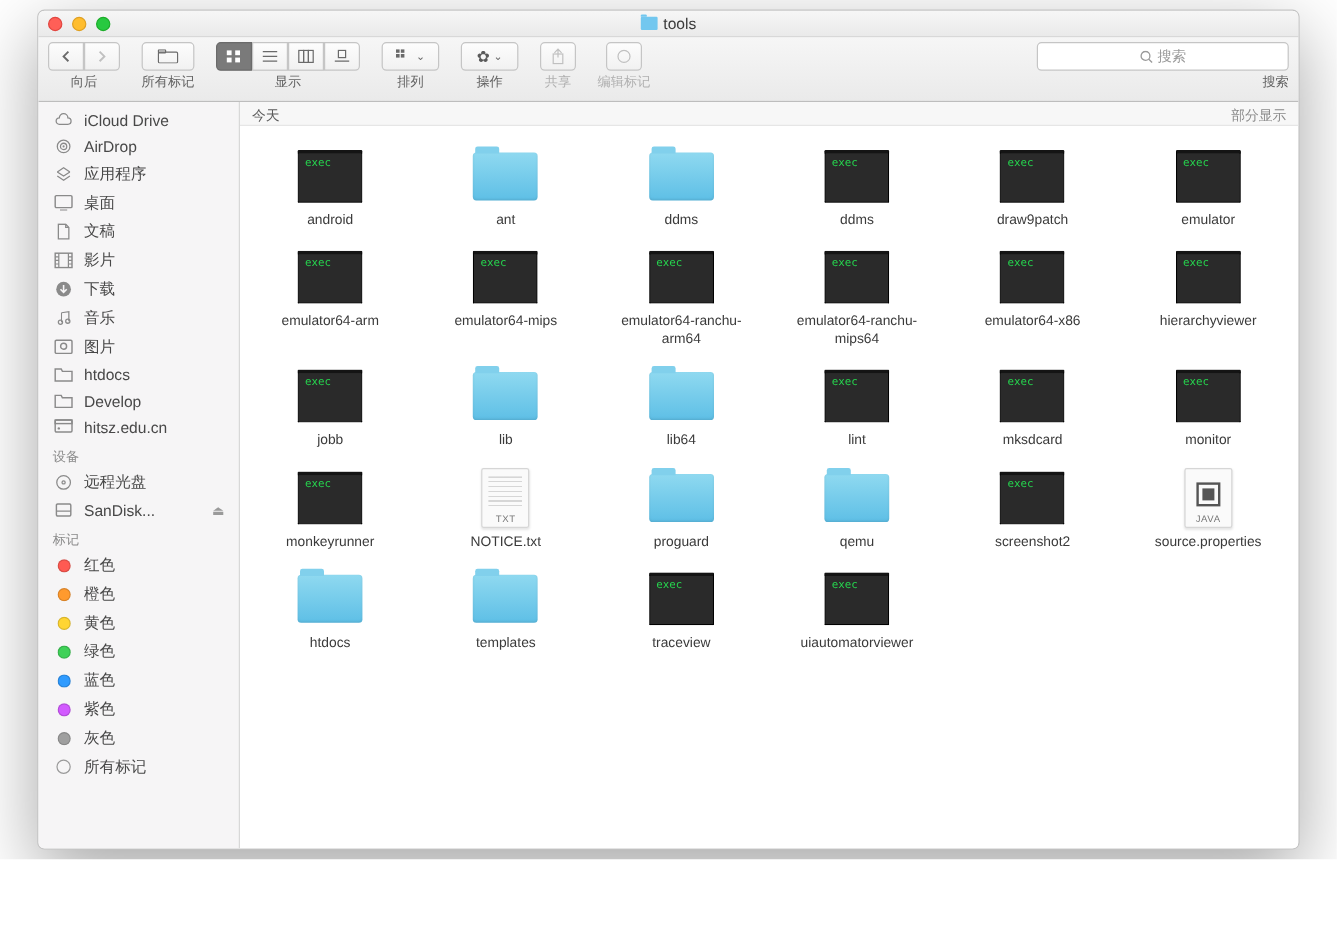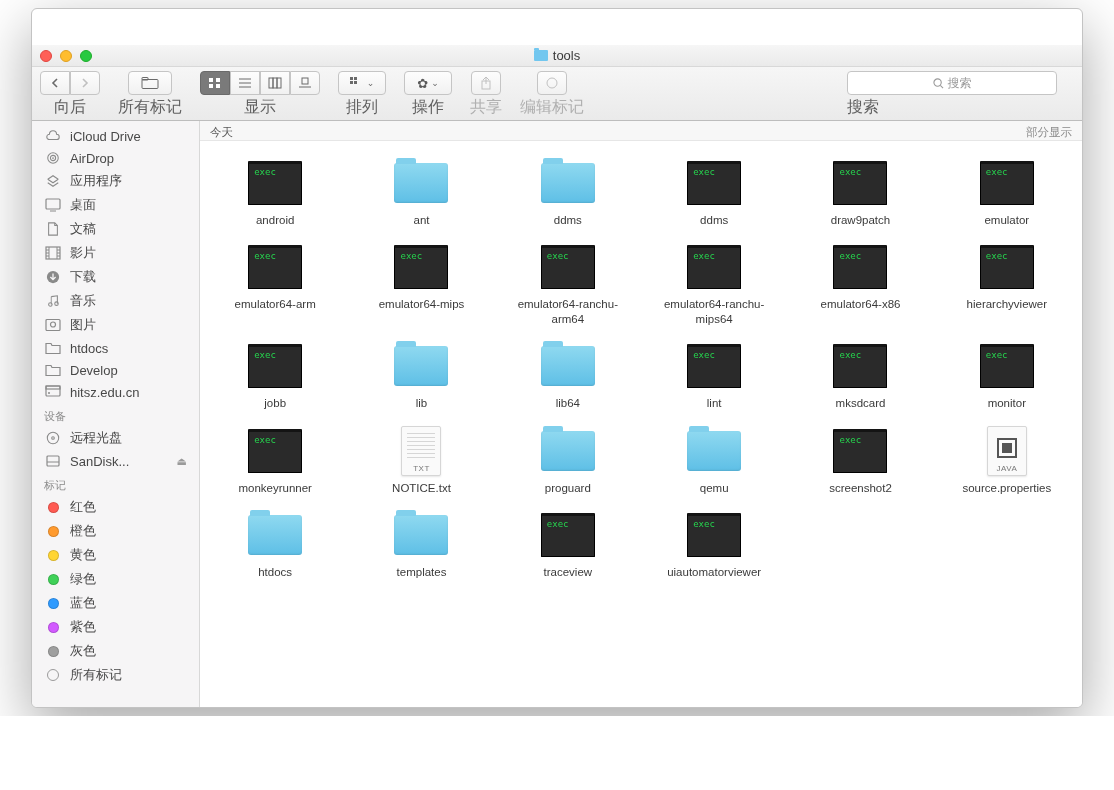--- a/index.html
+++ b/index.html
@@ -1,37 +1,37 @@
 <!DOCTYPE html>
 <html><head>
 <meta charset="utf-8">
 <style>
 * { margin: 0; padding: 0; box-sizing: border-box; font-family: -apple-system, "Helvetica Neue", Arial, sans-serif; }
 body { background: #fff; display: flex; justify-content: center; align-items: flex-start; padding-top: 0; }
 .window { width: 1052px; height: 700px; margin: 8px auto; border-radius: 6px; overflow: hidden; box-shadow: 0 20px 60px rgba(0,0,0,0.35); background: #fff; display: flex; flex-direction: column; border: 1px solid #c3c3c3; }
-.titlebar { height: 22px; background: linear-gradient(#f6f6f6,#eaeaea); display: flex; align-items: center; padding: 0 8px; position: relative; border-bottom: 1px solid #d8d8d8; margin-top: 36px; }
+.titlebar { height: 22px; background: linear-gradient(#f6f6f6,#eaeaea); display: flex; align-items: center; padding: 0 8px; position: relative; border-bottom: 1px solid #d8d8d8; }
 .traffic { display: flex; gap: 8px; z-index: 2; }
 .traffic span { width: 12px; height: 12px; border-radius: 50%; display: inline-block; }
 .t-close { background: #ff5f57; border: 1px solid #e14640; }
 .t-min { background: #ffbd2e; border: 1px solid #dfa023; }
 .t-max { background: #28c940; border: 1px solid #1dad2a; }
 .title-center { position: absolute; left: 0; right: 0; text-align: center; font-size: 13px; color: #3a3a3a; display: flex; justify-content: center; align-items: center; gap: 5px; }
 .mini-folder { width: 14px; height: 11px; background: #72c7ef; border-radius: 1px; position: relative; display: inline-block; }
 .mini-folder::before { content: ""; position: absolute; width: 5px; height: 2px; background: #72c7ef; top: -2px; left: 0; border-radius: 1px 1px 0 0; }
 
 .toolbar { height: 54px; background: linear-gradient(#f6f6f6,#eaeaea); border-bottom: 1px solid #bdbdbd; display: flex; align-items: flex-start; padding: 4px 8px 0 8px; gap: 18px; }
 .tool-group { display: flex; flex-direction: column; align-items: center; gap: 2px; }
 .tool-buttons { display: flex; }
 .btn { height: 24px; min-width: 30px; background: linear-gradient(#fdfdfd,#f1f1f1); border: 1px solid #c5c5c5; display: flex; align-items: center; justify-content: center; font-size: 13px; color: #555; cursor: pointer; }
 .btn:first-child { border-radius: 4px 0 0 4px; }
 .btn:last-child { border-radius: 0 4px 4px 0; }
 .btn.single { border-radius: 4px; }
 .btn.dim { color: #b8b8b8; }
-.tool-label { font-size: 16px; color: #616161; }
-.search-wrap { flex: 1; display: flex; flex-direction: column; align-items: flex-start; gap: 2px; margin-left: auto; }
+.tool-label { font-size: 11px; color: #616161; }
+.search-wrap { flex: 1; display: flex; flex-direction: column; align-items: flex-end; gap: 2px; margin-left: auto; }
 .searchbox { width: 210px; height: 24px; border: 1px solid #c5c5c5; border-radius: 4px; background: #fff; display: flex; align-items: center; justify-content: center; gap: 4px; color: #9a9a9a; font-size: 12px; }
 
 .main { flex: 1; display: flex; overflow: hidden; }
 .sidebar { width: 168px; background: #f6f5f6; border-right: 1px solid #d8d8d8; overflow-y: auto; padding: 4px 0; font-size: 13px; }
 .sidebar-section-label { font-size: 11px; color: #8a8a8a; padding: 6px 12px 2px 12px; }
 .sidebar-item { display: flex; align-items: center; gap: 8px; padding: 3px 12px; color: #484848; cursor: pointer; }
 .sidebar-icon-slot { width: 18px; height: 16px; display: flex; align-items: center; justify-content: center; color: #888; }
 .eject { margin-left: auto; color: #9a9a9a; font-size: 11px; }
 .tag-dot { width: 11px; height: 11px; border-radius: 50%; border: 1px solid rgba(0,0,0,0.15); }
 

